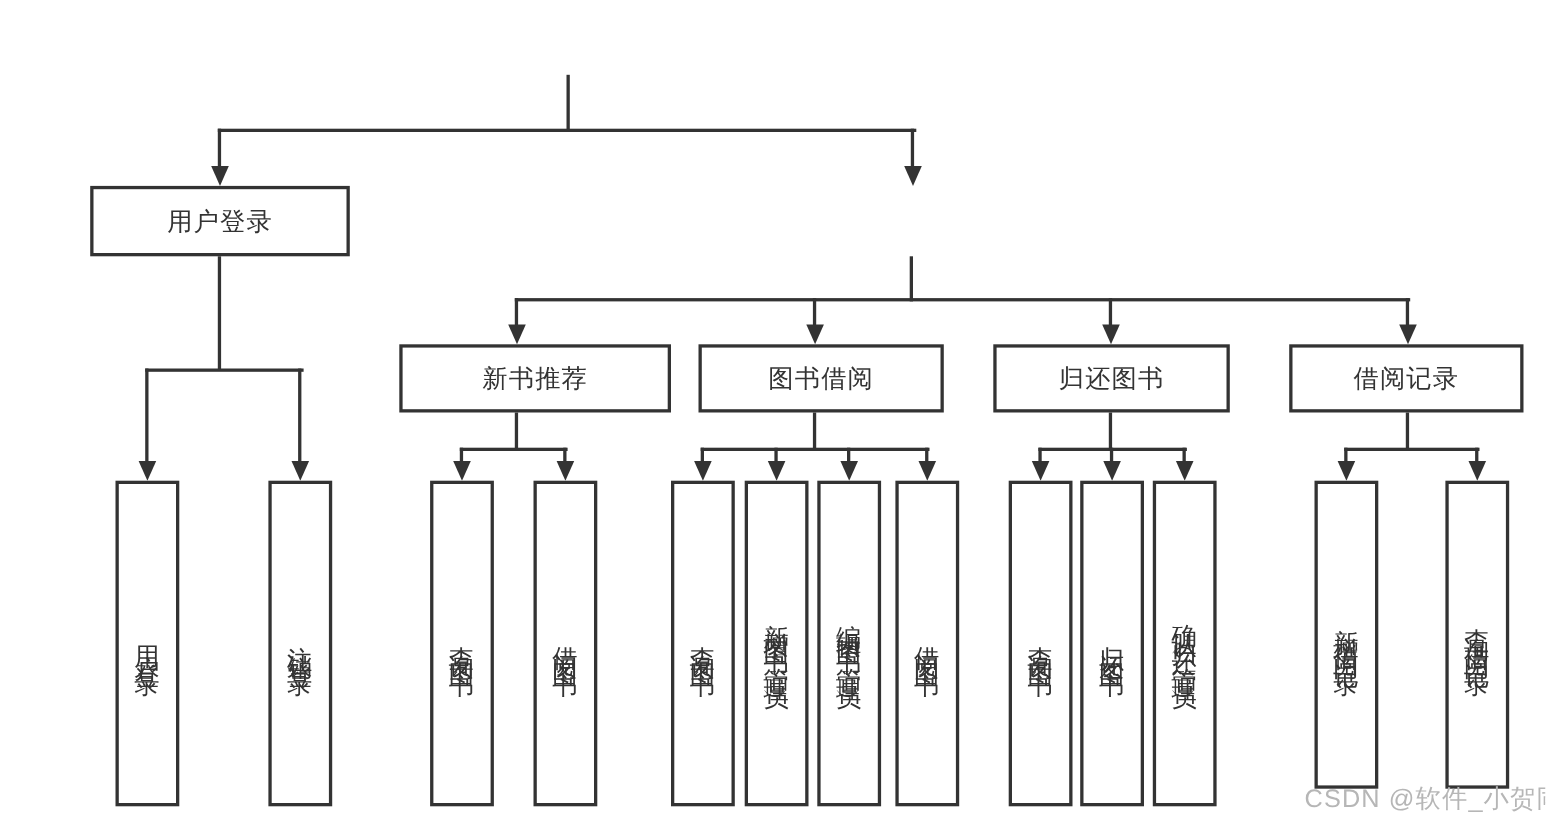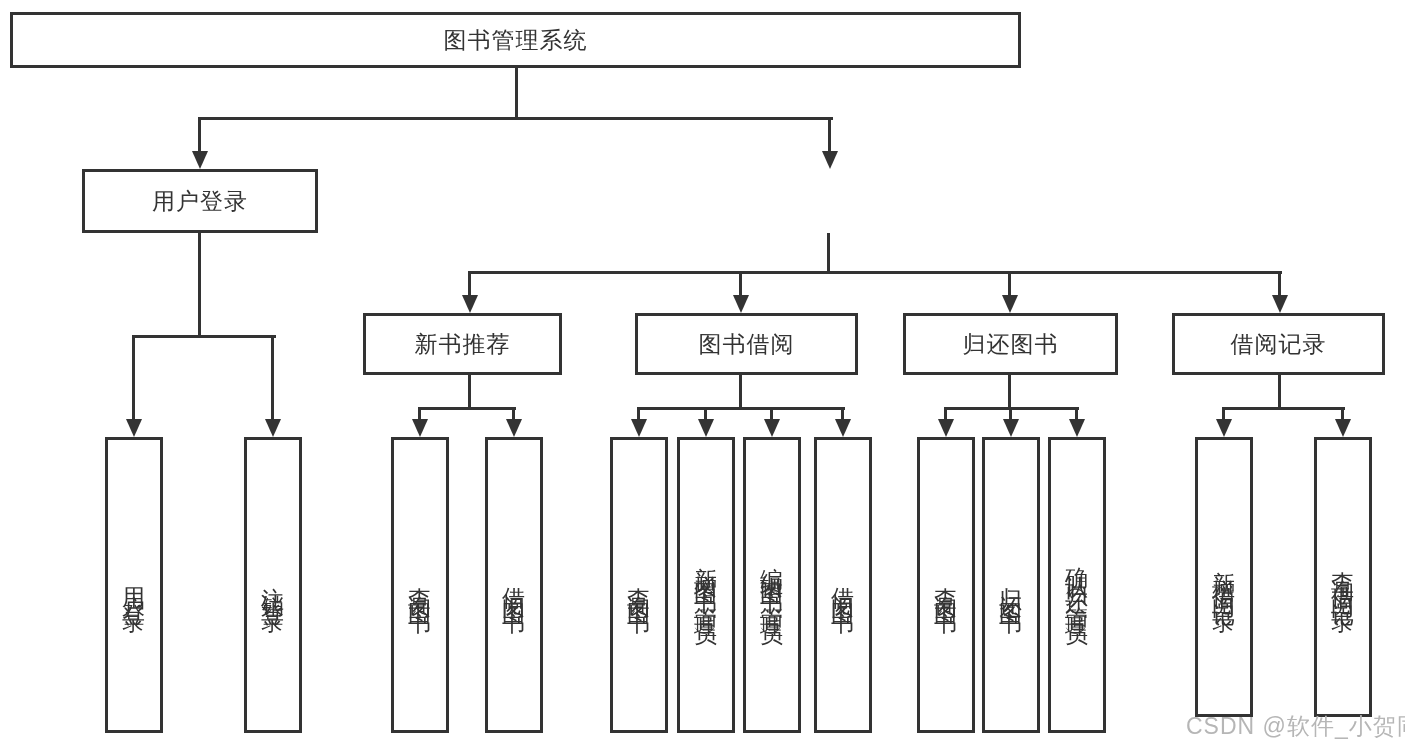--- a/index.html
+++ b/index.html
@@ -56,23 +56,20 @@
     letter-spacing: 1px;
     z-index: 10;
     white-space: nowrap;
   }
 </style>
 </head>
 <body>
 
 <div id="canvas">
 
-  <div class="node hnode" style="left:10px;top:12px;width:1011px;height:56px">
-    <span>图书管理系统</span>
-  </div>
 
   <div class="seg" style="left:515px;top:68px;width:3px;height:51px"></div>
   <div class="seg" style="left:198px;top:117px;width:635px;height:3px"></div>
   <div class="seg" style="left:198px;top:117px;width:3px;height:36px"></div>
   <div class="arr" style="left:192px;top:151px"></div>
   <div class="seg" style="left:828px;top:117px;width:3px;height:36px"></div>
   <div class="arr" style="left:822px;top:151px"></div>
 
   <div class="node hnode" style="left:82px;top:169px;width:236px;height:64px">
     <span>用户登录</span>
@@ -89,21 +86,21 @@
   <div class="seg" style="left:468px;top:271px;width:814px;height:3px"></div>
   <div class="seg" style="left:468px;top:271px;width:3px;height:26px"></div>
   <div class="arr" style="left:462px;top:295px"></div>
   <div class="seg" style="left:739px;top:271px;width:3px;height:26px"></div>
   <div class="arr" style="left:733px;top:295px"></div>
   <div class="seg" style="left:1008px;top:271px;width:3px;height:26px"></div>
   <div class="arr" style="left:1002px;top:295px"></div>
   <div class="seg" style="left:1278px;top:271px;width:3px;height:26px"></div>
   <div class="arr" style="left:1272px;top:295px"></div>
 
-  <div class="node hnode" style="left:363px;top:313px;width:199px;height:62px">
+  <div class="node hnode" style="left:363px;top:313px;width:247px;height:62px">
     <span>新书推荐</span>
   </div>
   <div class="node hnode" style="left:635px;top:313px;width:223px;height:62px">
     <span>图书借阅</span>
   </div>
   <div class="node hnode" style="left:903px;top:313px;width:215px;height:62px">
     <span>归还图书</span>
   </div>
   <div class="node hnode" style="left:1172px;top:313px;width:213px;height:62px">
     <span>借阅记录</span>

